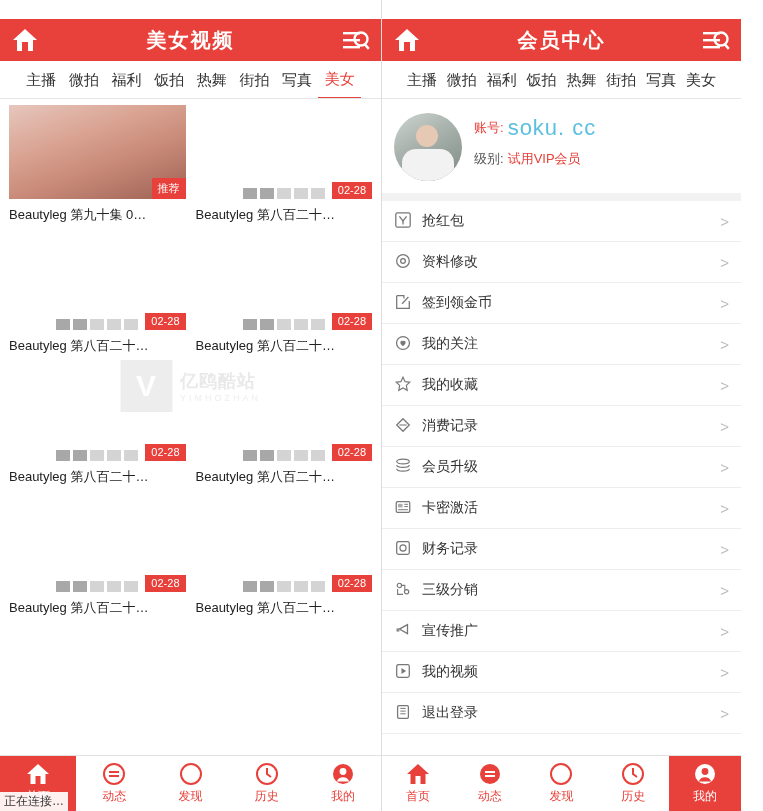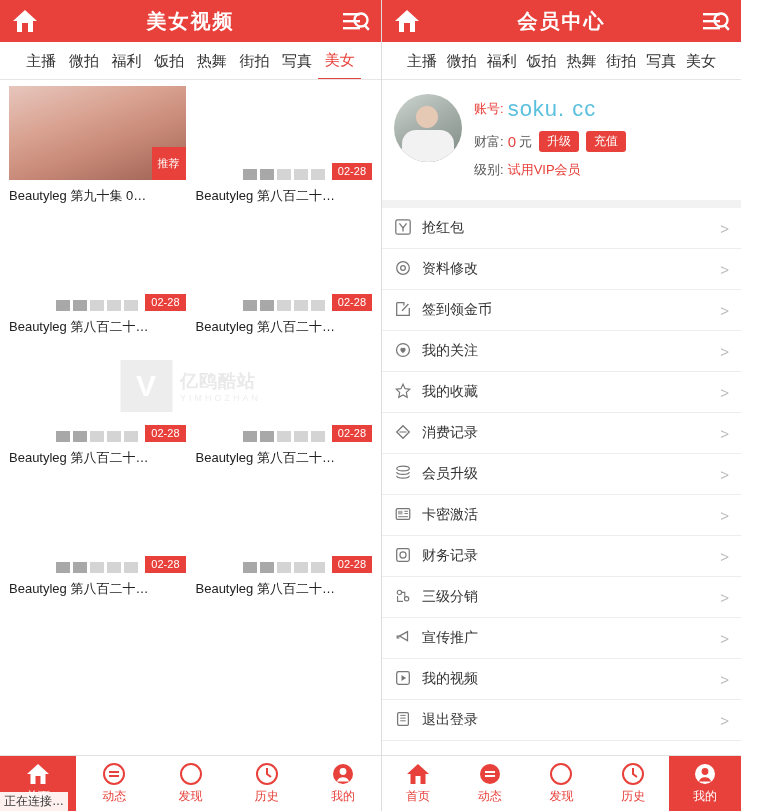--- a/index.html
+++ b/index.html
@@ -9,21 +9,21 @@
     font-family: "Liberation Sans", sans-serif;
     overflow: hidden;
   }
   .screens { display: flex; width: 763px; height: 811px; }
   .phone { width: 381px; height: 811px; position: relative; background: #fff; overflow: hidden; }
   .phone.right { width: 360px; border-left: 1px solid #ddd; }
 
   
   .hdr {
     height: 42px; background: #e8403a; display: flex; align-items: center;
-    justify-content: space-between; padding: 0 10px; position: relative;
+    justify-content: space-between; padding: 0 10px; position: relative; margin-top: 19px;
   }
   .hdr-title { color: #fff; font-size: 20px; font-weight: bold; letter-spacing: 2px; }
   .home-ico, .menu-ico { width: 30px; height: 30px; display:flex; align-items:center; justify-content:center; }
   .home-ico svg, .menu-ico svg { display:block; }
 
   
   .navbar {
     height: 38px; background: #fff; display: flex; align-items: center;
     border-bottom: 1px solid #e6e6e6; padding: 0 20px; overflow: hidden;
   }
@@ -62,21 +62,21 @@
   }
   .thumb.img { background: linear-gradient(160deg,#e7c6bd 0%, #d9a392 35%, #c98a79 60%, #9e6253 100%); }
   .ph-blocks { position: absolute; left: 50%; transform: translateX(-50%); bottom: 0; display:flex; gap:3px; }
   .ph-blocks i { display:block; width: 14px; height: 11px; }
   .badge-date {
     position: absolute; right: 0; bottom: 0; background: #e8403a; color: #fff;
     font-size: 11px; padding: 2px 6px; line-height: 1.2;
   }
   .badge-rec {
     position: absolute; right: 0; bottom: 0; background: #e8403a; color: #fff;
-    font-size: 11px; padding: 10px 6px; line-height: 1.2;
+    font-size: 11px; padding: 4px 6px; line-height: 1.2;
   }
   .vtitle {
     font-size: 13px; color: #222; margin-top: 7px; white-space: nowrap;
     overflow: hidden; text-overflow: ellipsis;
   }
 
   
   .watermark {
     position: absolute; left: 50%; top: 360px; transform: translateX(-50%);
     display: flex; align-items: center; gap: 8px; opacity: .45; pointer-events: none;
@@ -379,27 +379,20 @@
       <div class="avatar">
         <div class="face"></div>
           <div class="body"></div>
       </div>
       <div class="mem-info">
         <div class="mrow">
           <span class="lbl">账号:</span>
           <span class="val-blue">soku. cc</span>
         </div>
         <div class="mrow">
-          <span>财富:</span>
-          <span class="val-red">0</span>
-          <span>元</span>
-          <span class="pill">升级</span>
-          <span class="pill">充值</span>
-        </div>
-        <div class="mrow">
           <span>级别:</span>
           <span class="val-link">试用VIP会员</span>
         </div>
       </div>
     </div>
 
     <div class="divider"></div>
 
     <div class="mlist">
 

